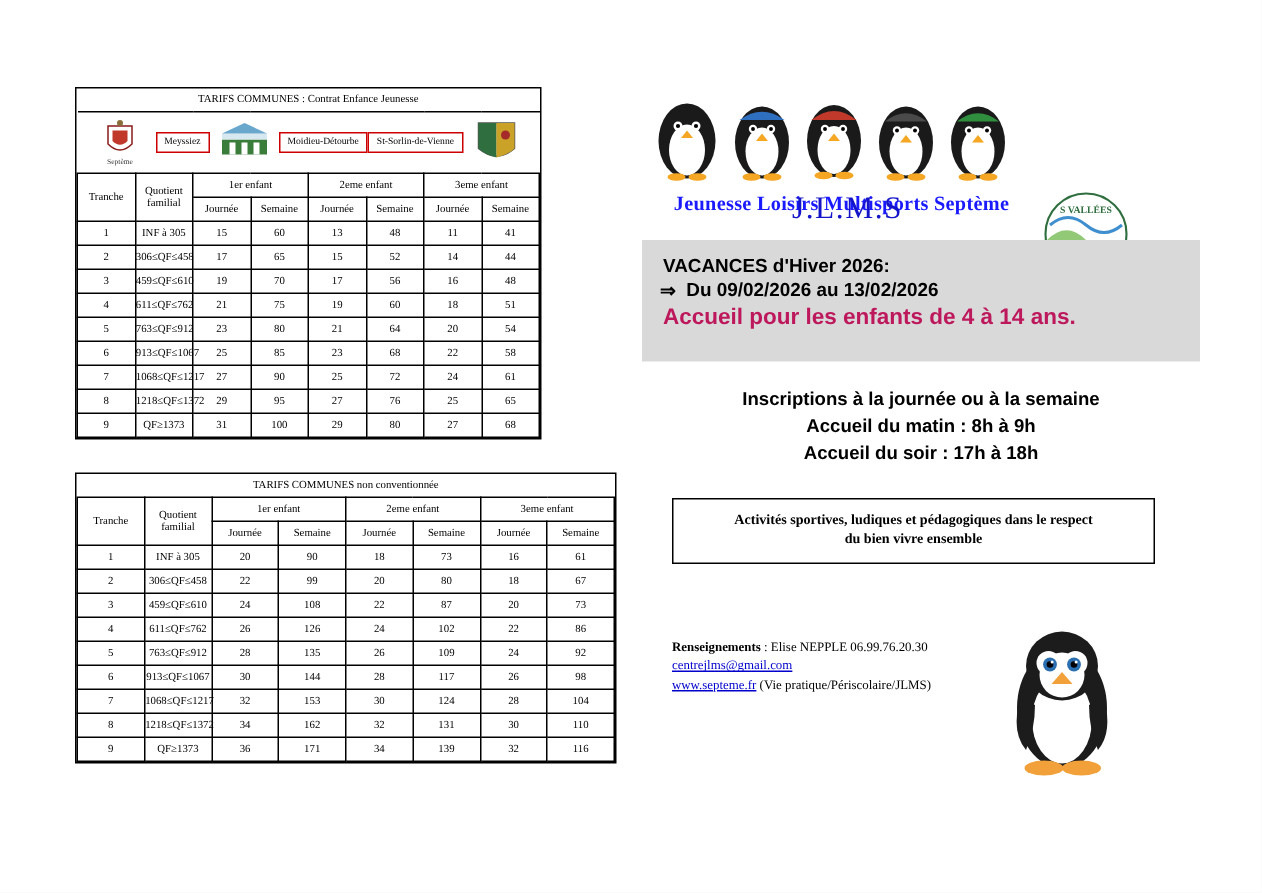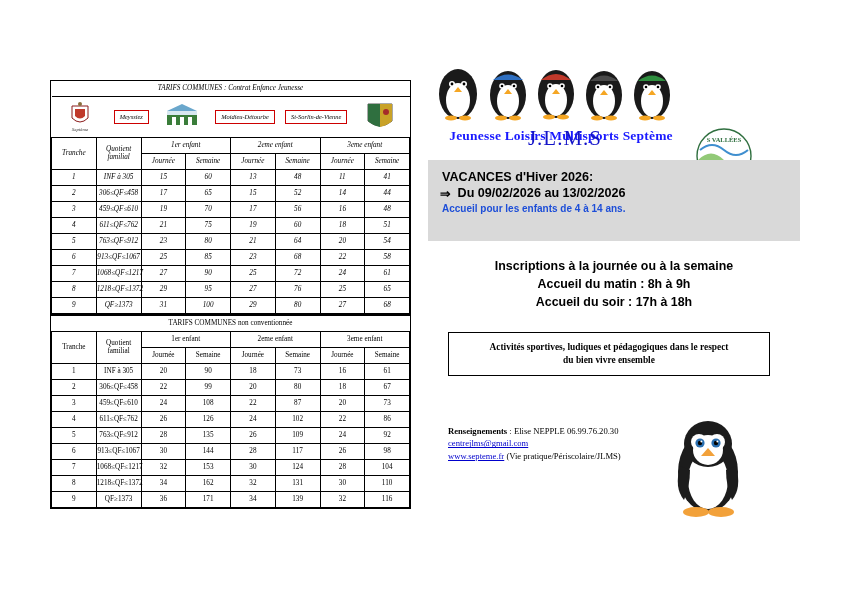--- a/index.html
+++ b/index.html
@@ -21,21 +21,21 @@
     background: #ffffff;
   }
 
   
   .tbl-wrap {
     position: absolute;
     border: 1px solid #000;
     background: #fff;
     box-sizing: border-box;
   }
-  #table1-wrap { left: 50px; top: 80px; width: 361px; font-style: italic; }
+  #table1-wrap { left: 50px; top: 58px; width: 311px; }
   #table2-wrap { left: 50px; top: 315px; width: 361px; }
 
   table.t {
     border-collapse: collapse;
     width: 100%;
     table-layout: fixed;
   }
   table.t td, table.t th {
     border: 1px solid #000;
     font-size: 7.2px;
@@ -144,23 +144,23 @@
     font-family: "Liberation Sans", sans-serif;
     font-size: 12.6px;
     font-weight: bold;
     color: #000;
     margin: 0 0 2px 2px;
     display: flex;
     gap: 7px;
   }
   #grey-box .l3 {
     font-family: "Liberation Sans", sans-serif;
-    font-size: 10px;
+    font-size: 15px;
     font-weight: bold;
-    color: #1d4ed8;
+    color: #be185d;
     margin: 0 0 0 4px;
   }
 
   
   #inscriptions {
     position: absolute;
     left: 428px; top: 258px;
     width: 372px;
     text-align: center;
     font-family: "Liberation Sans", sans-serif;

